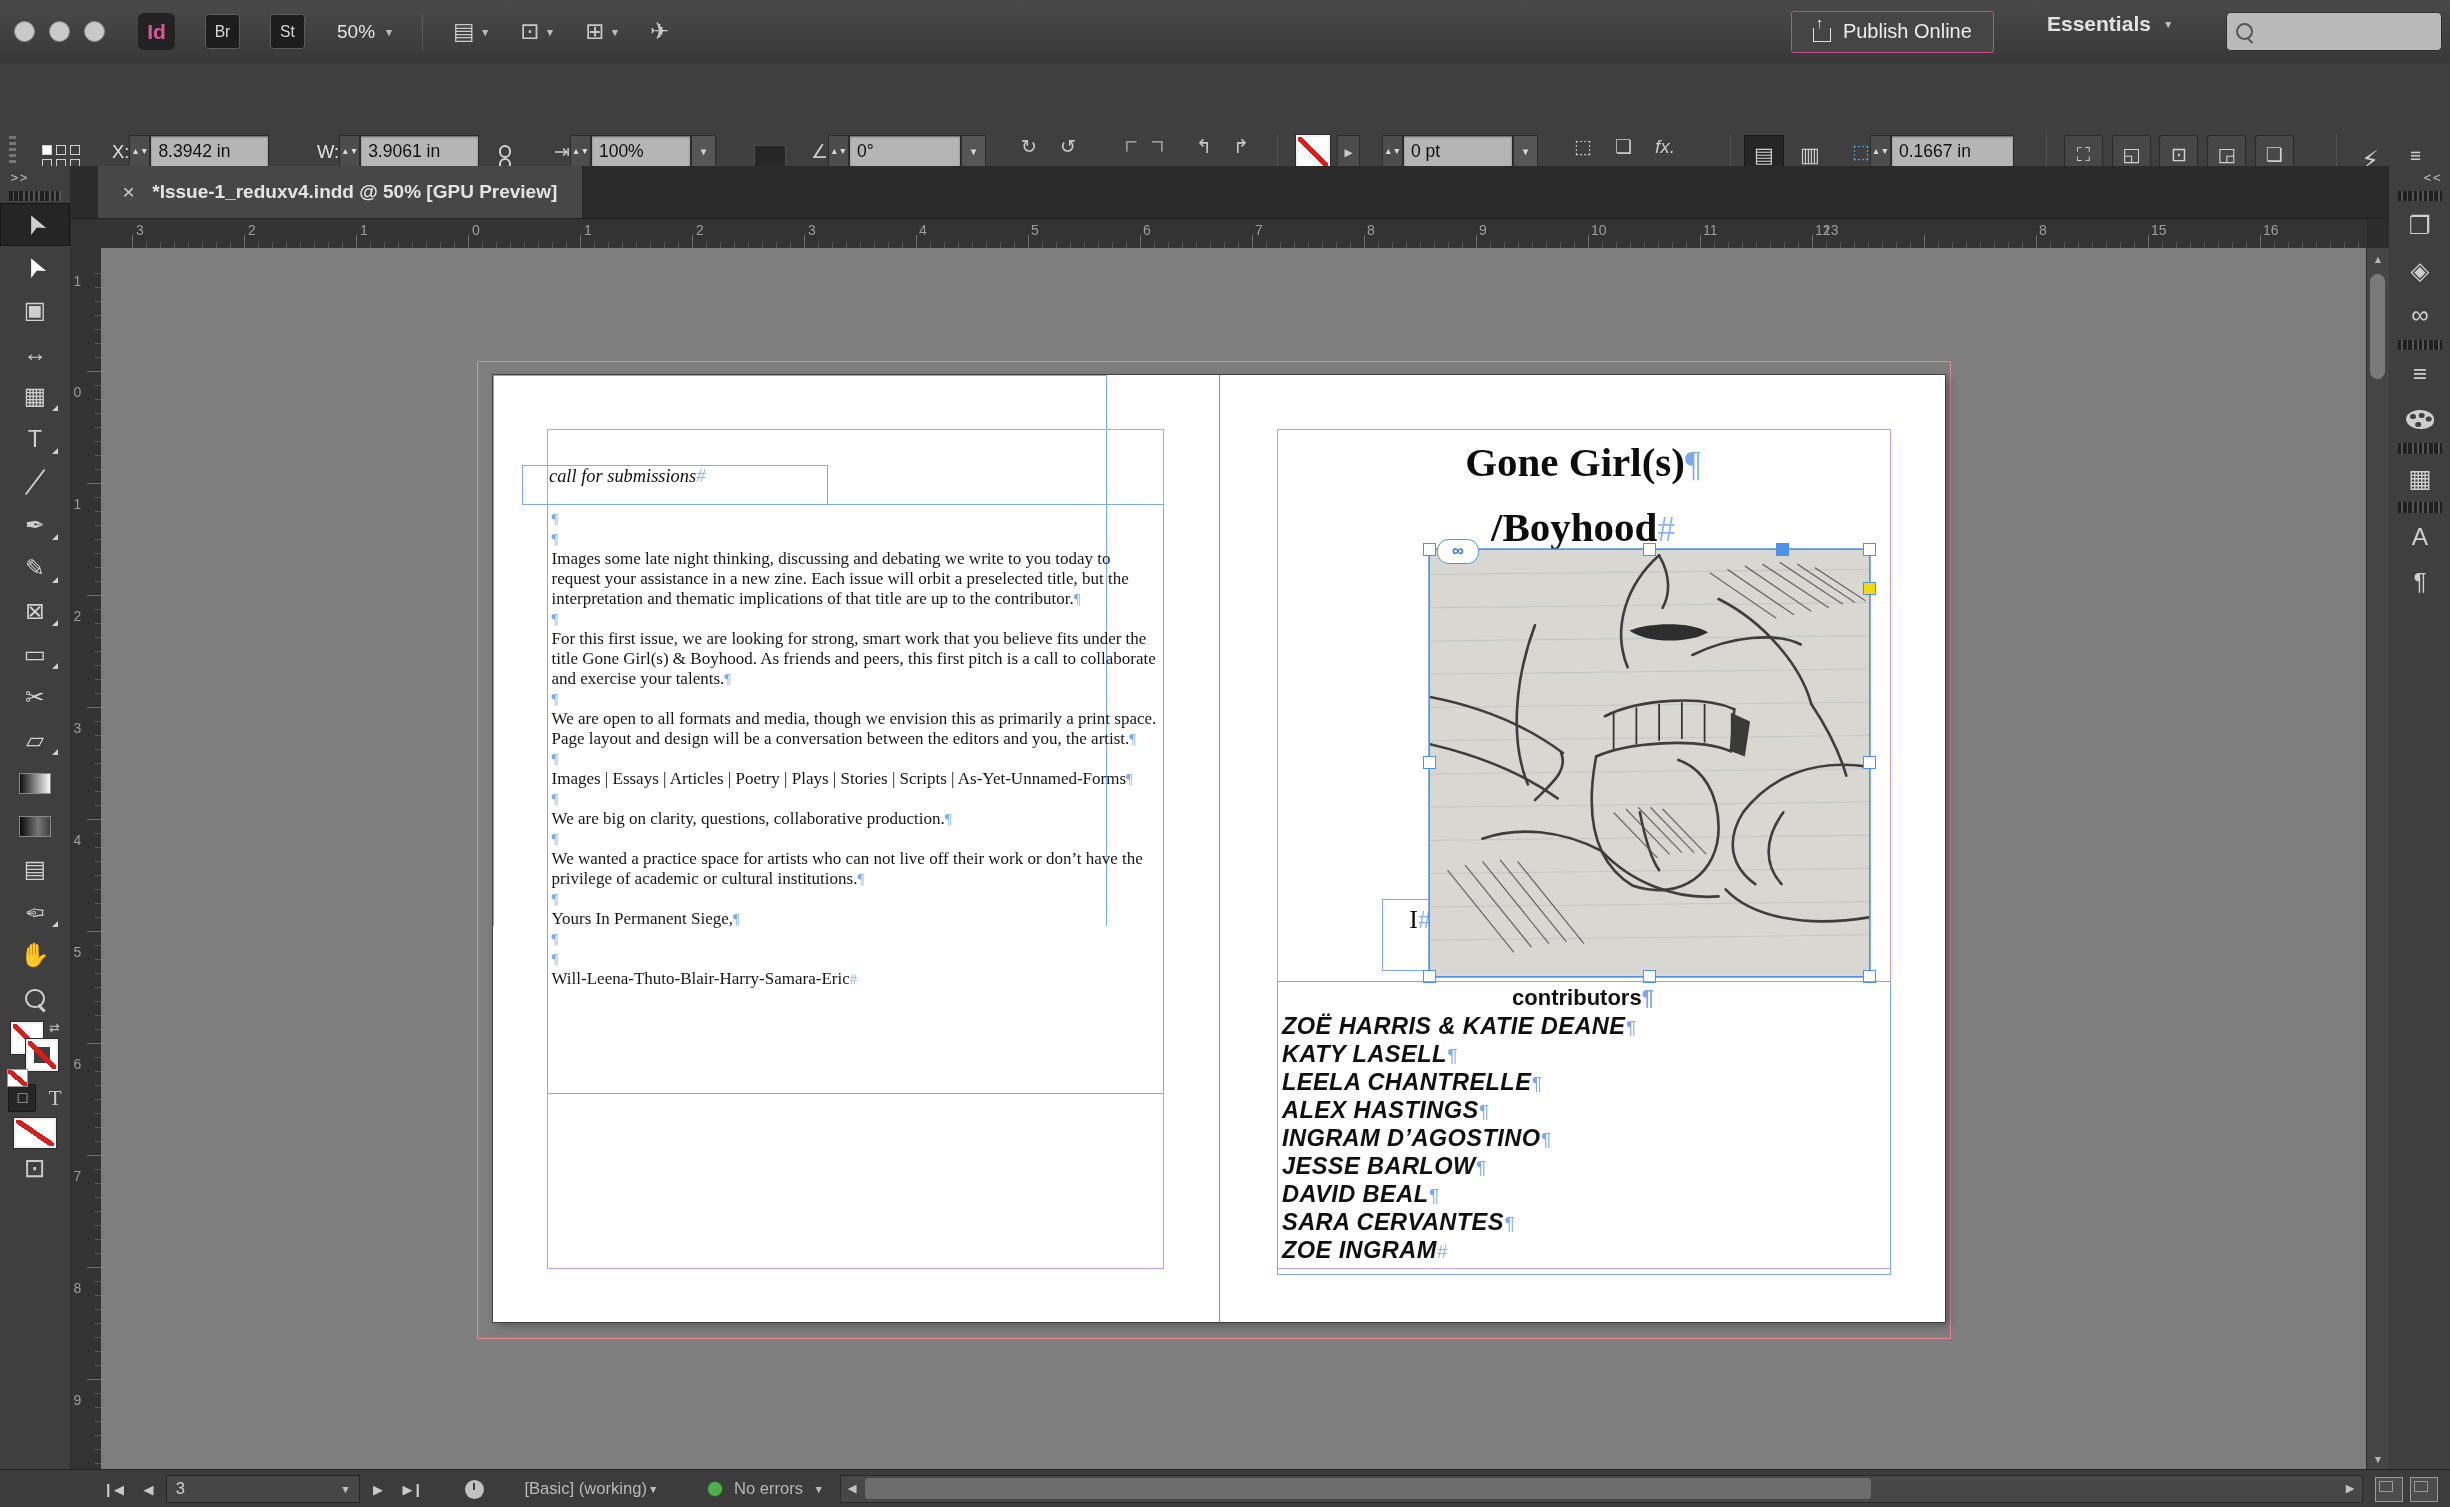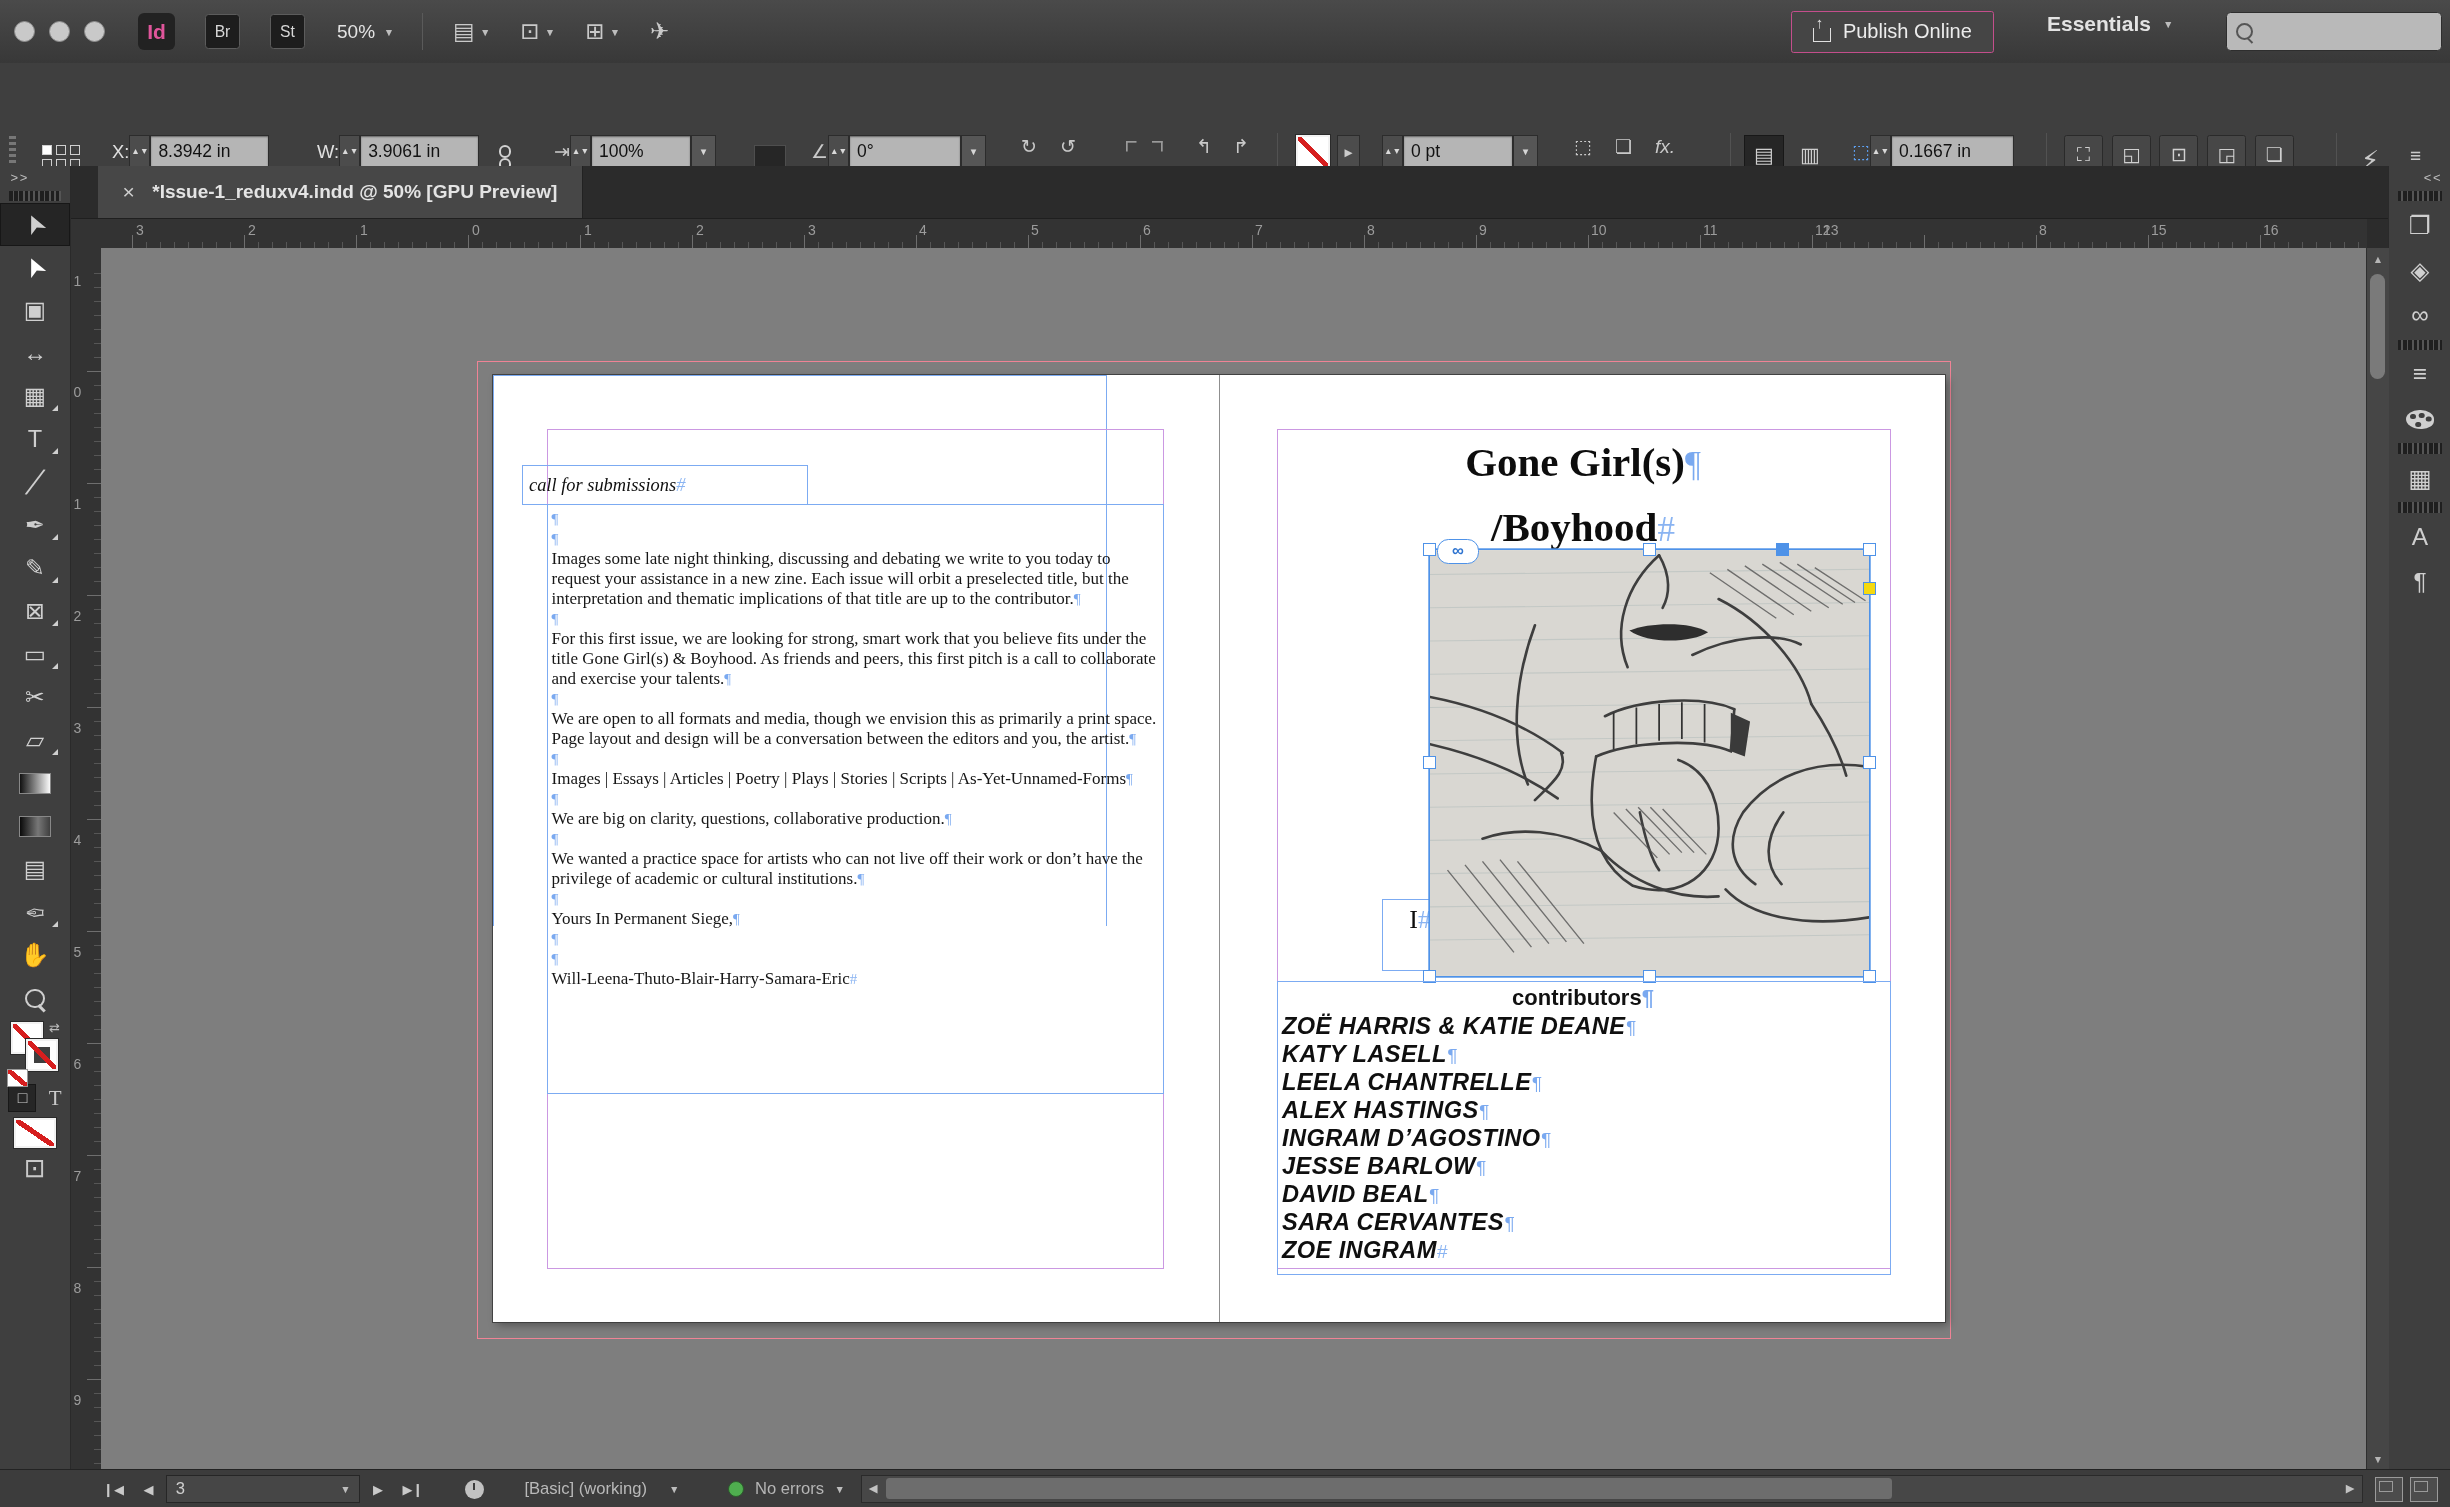--- a/index.html
+++ b/index.html
@@ -132,21 +132,21 @@
   #applynone .swnone{width:38px;height:26px;}
   
   #canvas{left:101px;top:248px;width:2266px;height:1221px;background:#7e7e7e;overflow:hidden;}
   #bleed{position:absolute;left:376px;top:113px;width:1472px;height:976px;border:0.9px solid #ef8395;}
   #pages{position:absolute;left:392px;top:127px;width:1452px;height:947px;background:#fff;
      box-shadow:0 0 0 0.9px #3c3c3c,3.5px 4.4px 8.7px rgba(0,0,0,.35);}
   #spine{position:absolute;left:726px;top:0;width:0.9px;height:947px;background:#8f8f8f;}
   .marginrect{position:absolute;border:0.9px solid #cb98e2;}
   .bluef{position:absolute;border:0.9px solid #7cabf2;}
   .pilcrow{color:#7aa9f0;} .endmark{color:#8ab4f2;}
-  #kicker{left:29px;top:90px;width:278px;height:38px;display:flex;align-items:center;padding-left:6px;
+  #kicker{left:29px;top:90px;width:278px;height:38px;display:flex;align-items:flex-start;padding-left:26px;
      font-family:"Liberation Serif",serif;font-style:italic;font-size:18.4px;color:#101010;}
   #lefttext{left:54px;top:129px;width:615px;height:588px;}
   #lefttext .inner{padding:4.4px 3.5px 0 3.5px;}
   .para{font-family:"Liberation Serif",serif;font-size:17px;line-height:20px;color:#161616;min-height:20px;}
   .para .pilcrow,.para .endmark{font-size:15px;}
   
   #titleframe{left:784px;top:54px;width:612px;height:550px;border:0.9px solid #7cabf2;border-bottom:none;}
   #rp-title{position:absolute;left:784px;top:56px;width:612px;text-align:center;
      font-family:"Liberation Serif",serif;font-weight:bold;color:#0d0d0d;font-size:41px;line-height:62px;}
   #rp-title .pilcrow,#rp-title .endmark{font-weight:normal;font-size:35px;}
@@ -177,21 +177,21 @@
   #vscroll{left:2366px;top:248px;width:22px;height:1221px;background:#464646;border-left:0.9px solid #2e2e2e;}
   #vscroll .arrow{position:absolute;left:0;width:22px;height:21px;color:#b5b5b5;font-size:10.5px;display:flex;align-items:center;justify-content:center;}
   #vthumb{position:absolute;left:2.6px;top:26px;width:15.7px;height:105px;background:#7a7a7a;border-radius:7.9px;}
   
   #statusbar{left:0;top:1469px;width:2450px;height:38px;background:#3c3c3c;border-top:0.9px solid #232323;
      display:flex;align-items:center;font-size:16.6px;color:#b5b5b5;}
   #statusbar .navbtn{width:35px;text-align:center;color:#c9c9c9;font-size:13px;}
   #pagefield{width:175px;height:26px;background:#464646;border:0.9px solid #262626;display:flex;align-items:center;
      padding:0 8.7px;color:#cfcfcf;}
   #pagefield .caret{margin-left:auto;}
-  #presetfield{display:flex;align-items:center;gap:22px;margin-left:40px;color:#b9b9b9;}
+  #presetfield{display:flex;align-items:center;gap:1px;margin-left:40px;color:#b9b9b9;}
   #preflight{display:flex;align-items:center;gap:10.5px;margin-left:35px;}
   .greendot{width:14px;height:14px;border-radius:50%;background:#4fae4f;border:0.9px solid #2c5c2c;}
   .pfglyph{width:19px;height:19px;border-radius:50%;background:#c2c2c2;position:relative;}
   .pfglyph::after{content:"";position:absolute;left:7.9px;top:3.5px;width:1.7px;height:7px;background:#3c3c3c;}
   #hscroll{flex:1;height:26px;margin:0 5.2px 0 15.7px;background:#474747;border:0.9px solid #2a2a2a;position:relative;}
   #hscroll .la,#hscroll .ra{position:absolute;top:0;width:23px;height:24.5px;display:flex;align-items:center;justify-content:center;color:#c2c2c2;font-size:11.4px;}
   #hscroll .la{left:0;} #hscroll .ra{right:0;}
   #hthumb{position:absolute;left:24.5px;top:1.7px;width:1006px;height:21px;background:#6d6d6d;border-radius:3.5px;}
   .sbicon{width:26px;height:23px;border:1.7px solid #9a9a9a;margin-left:7px;position:relative;background:#4c4c4c;}
   .sbicon::after{content:"";position:absolute;left:3.5px;top:3.5px;right:8.7px;bottom:8.7px;border:1.7px solid #9a9a9a;}

